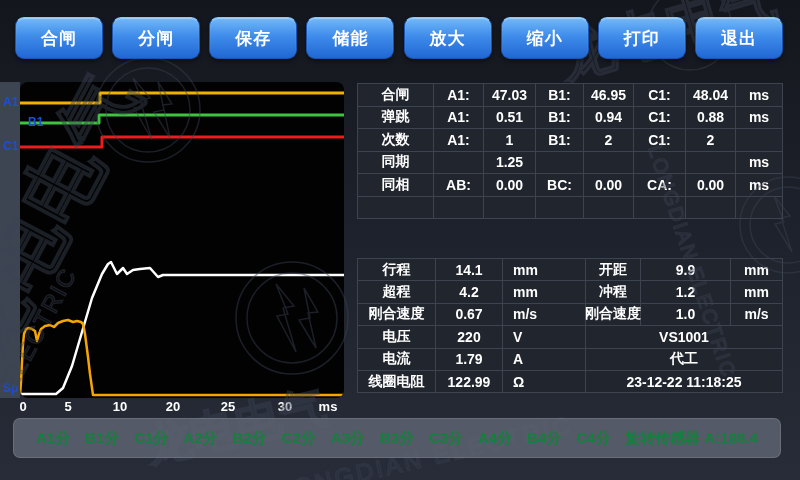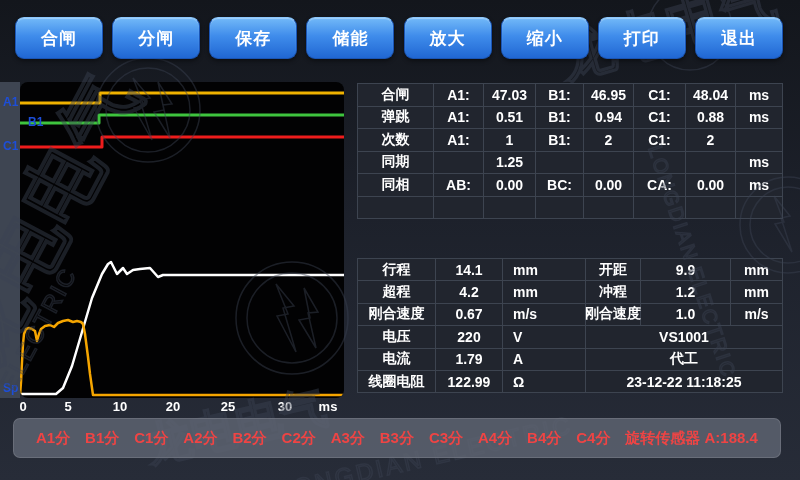--- a/index.html
+++ b/index.html
@@ -39,21 +39,21 @@
   .grid-table .cell{
     background:#21252e;color:#fff;font-size:14px;font-weight:bold;
     display:flex;align-items:center;justify-content:center;white-space:nowrap;
   }
   .grid-table .cell.unit-left{justify-content:flex-start;padding-left:10px;}
   
   .footer-bar{
     position:absolute;left:13px;top:418px;width:768px;height:40px;
     background:rgba(95,101,115,.82);border:1px solid rgba(255,255,255,.12);
     border-radius:7px;display:flex;align-items:center;justify-content:space-between;
-    padding:0 22px;box-sizing:border-box;color:#ef4444;font-weight:bold;font-size:15px;
+    padding:0 22px;box-sizing:border-box;color:#15803d;font-weight:bold;font-size:15px;
     z-index:6;
   }
   .footer-bar span{white-space:nowrap;}
   
   .watermark{position:absolute;left:0;top:0;width:800px;height:480px;z-index:5;
     pointer-events:none;opacity:.45;}
 </style>
 </head>
 <body>
 

